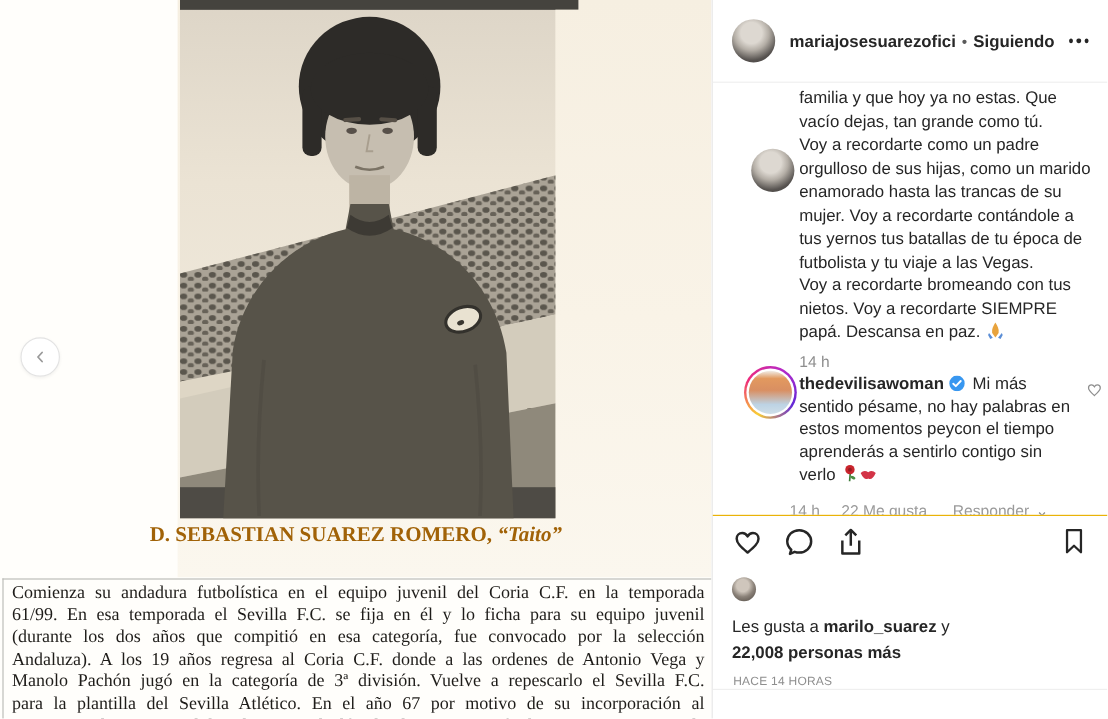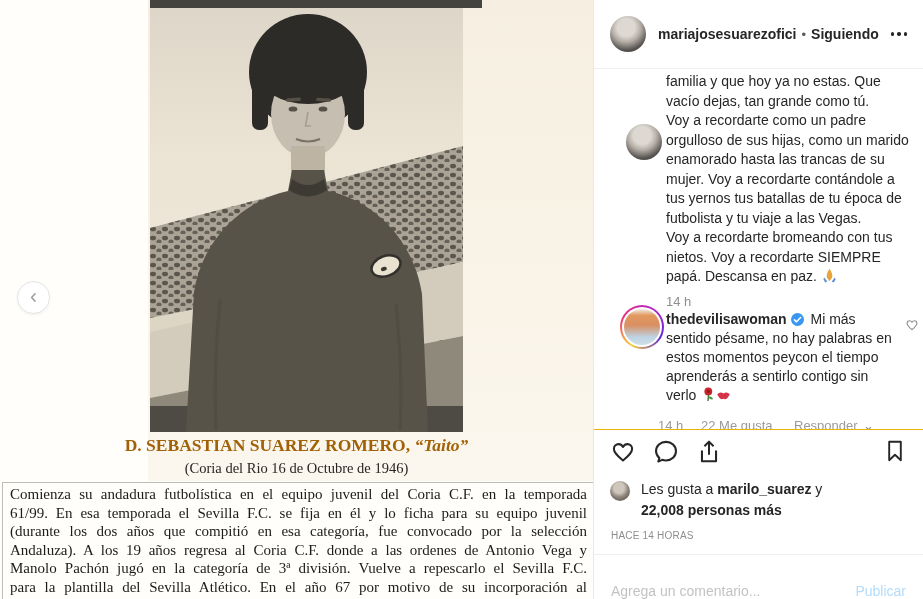--- a/index.html
+++ b/index.html
@@ -52,21 +52,21 @@
   .vbadge{display:inline-block;vertical-align:-2px;margin:0 3px 0 4px;}
   .cmt-like{position:absolute;left:311px;top:249px;}
   .partial{position:absolute;left:64px;top:349px;height:20px;font-size:13px;color:#9a9a9a;white-space:pre;}
   .partial span{position:absolute;top:0;}
   .p-t{left:0;} .p-l{left:43px;} .p-r{left:136px;} .p-m{left:205px;color:#8e8e8e;}
 
   .pa{height:42px;min-height:42px;display:flex;align-items:center;padding:0 16px;gap:17px;box-sizing:border-box;}
   .pa .save{margin-left:auto;}
   .icon-btn{display:flex;align-items:center;}
 
-  .pl{display:flex;gap:11px;padding:7px 16px 0;line-height:21px;font-size:14px;}
+  .pl{display:flex;gap:11px;padding:7px 16px 0;line-height:21px;font-size:14px;flex-direction:column;}
   .pl .av20{width:20px;height:20px;margin-top:2px;border-radius:50%;
             background:radial-gradient(circle at 45% 35%, #cfc6bc 0 30%, #8b8279 55%, #4a433d 100%);}
   .pl b{font-weight:bold;}
   .pt{padding:9px 17px 0;font-size:10px;color:#8e8e8e;letter-spacing:.2px;}
   .pi{margin-top:auto;height:45px;min-height:45px;border-top:1px solid #efefef;display:flex;align-items:flex-end;
       justify-content:space-between;padding:0 17px;box-sizing:border-box;}
   .pi .ph-text{font-size:14px;color:#c3c3c3;}
   .pi .pub{font-size:14px;font-weight:normal;color:#b3dcfa;margin-left:24px;}
 
   .emoji{display:inline-block;vertical-align:-2px;margin-left:1px;}
@@ -128,21 +128,20 @@
           <ellipse cx="233" cy="268" rx="3" ry="2" fill="#3a3731"></ellipse>
         </g>
         <path d="M70 300 C66 340 64 390 66 430" fill="none" stroke="#4b4840" stroke-width="3" opacity=".5"></path>
         <path d="M246 304 C250 344 252 392 250 430" fill="none" stroke="#4b4840" stroke-width="3" opacity=".5"></path>
         <rect x="0" y="0" width="313" height="8" fill="#45433e"></rect>
       </svg>
     </div>
     <div class="photo-topband"></div>
 
     <div class="doc-title"><span>D. SEBASTIAN SUAREZ ROMERO, </span><span class="nick">“Taito”</span></div>
-    <div class="doc-sub">(Coria del Rio 16 de Octubre de 1946)</div>
     <div class="doc-para">
       <div class="ln">Comienza su andadura futbolística en el equipo juvenil del Coria C.F. en la temporada</div>
       <div class="ln">61/99. En esa temporada el Sevilla F.C. se fija en él y lo ficha para su equipo juvenil</div>
       <div class="ln">(durante los dos años que compitió en esa categoría, fue convocado por la selección</div>
       <div class="ln">Andaluza). A los 19 años regresa al Coria C.F. donde a las ordenes de Antonio Vega y</div>
       <div class="ln">Manolo Pachón jugó en la categoría de 3ª división. Vuelve a repescarlo el Sevilla F.C.</div>
       <div class="ln">para la plantilla del Sevilla Atlético. En el año 67 por motivo de su incorporación al</div>
       <div class="ln">servicio militar, es cedido al C.D. Alcalá, donde permaneció durante una temporada</div>
     </div>
 

